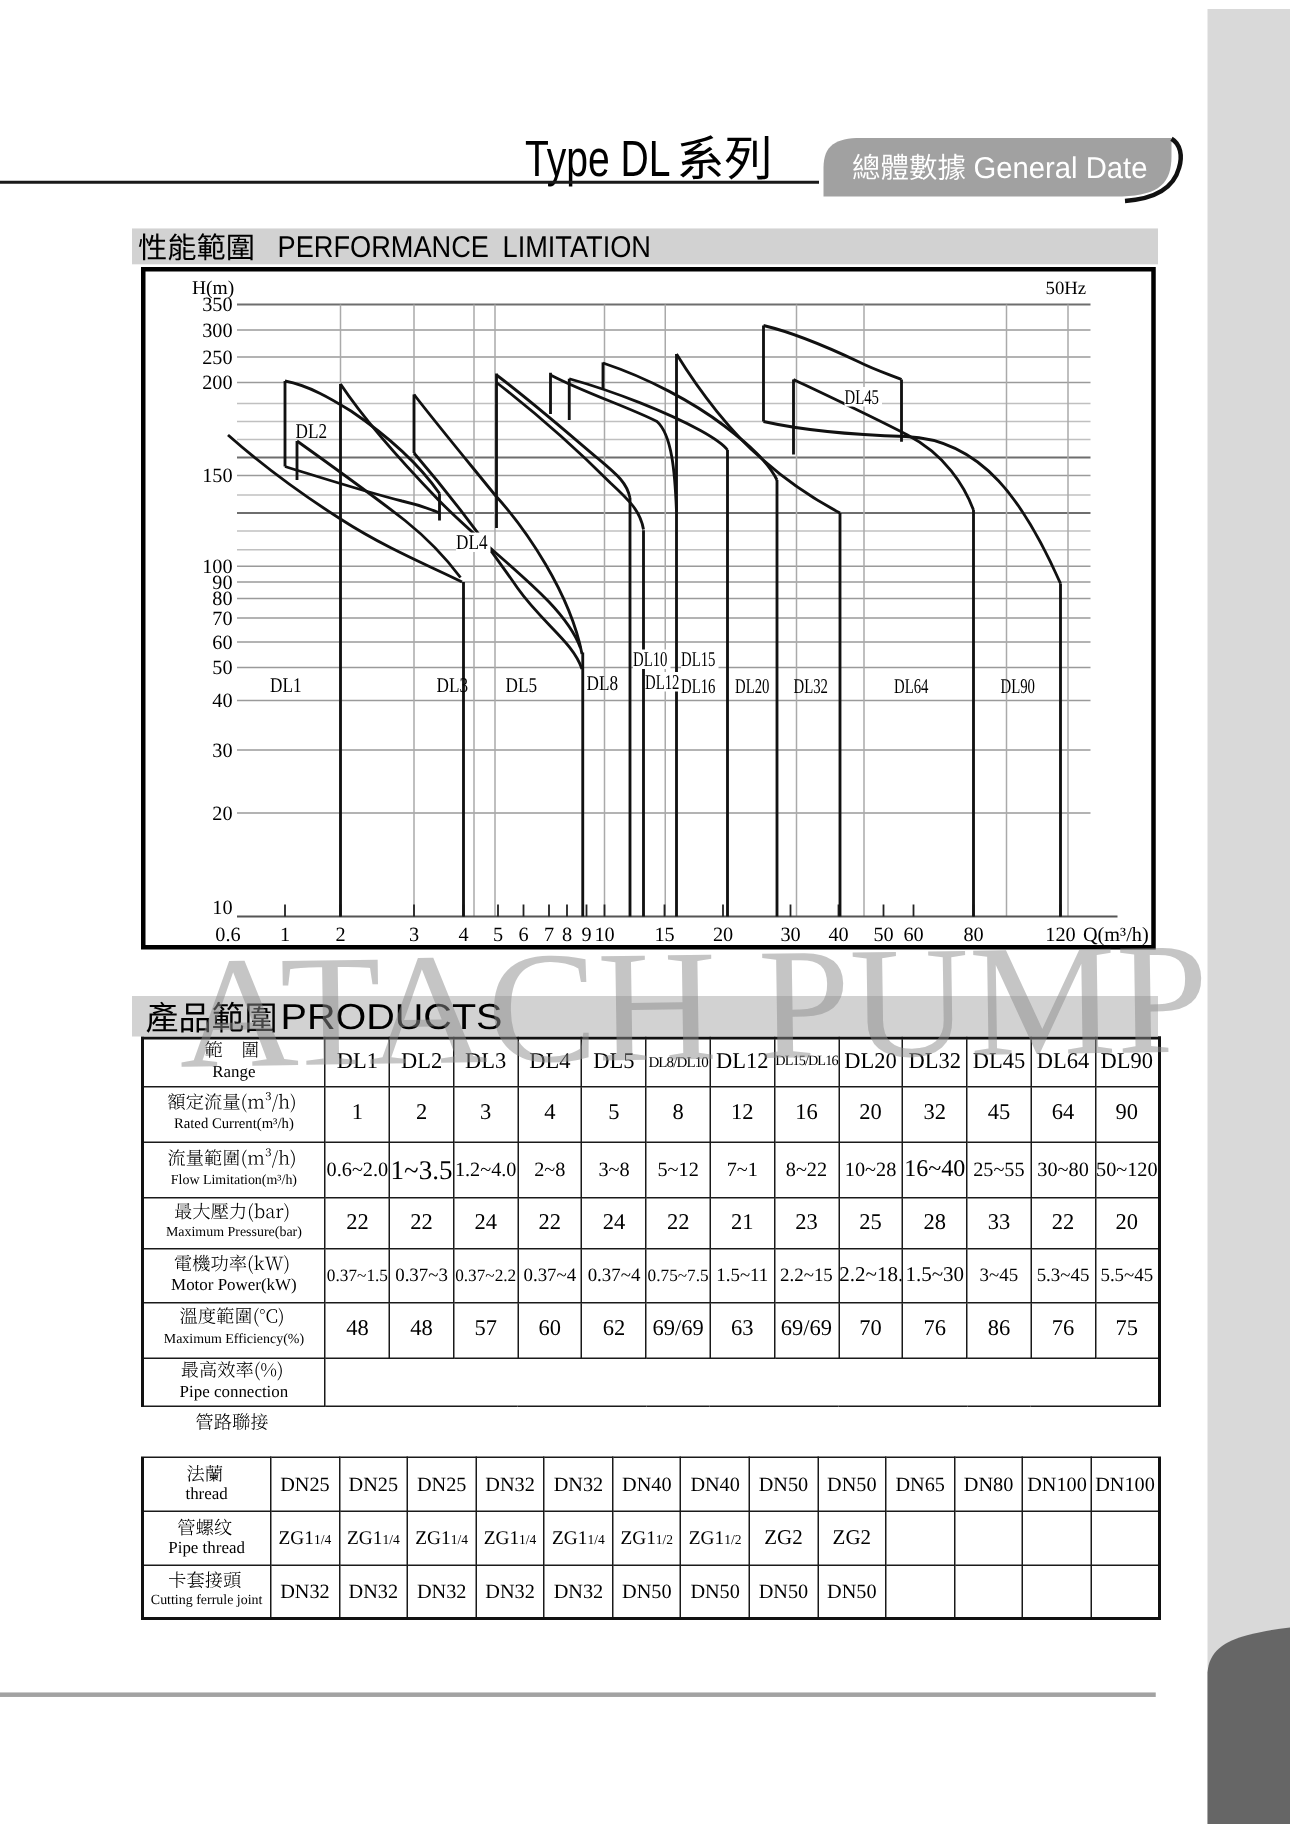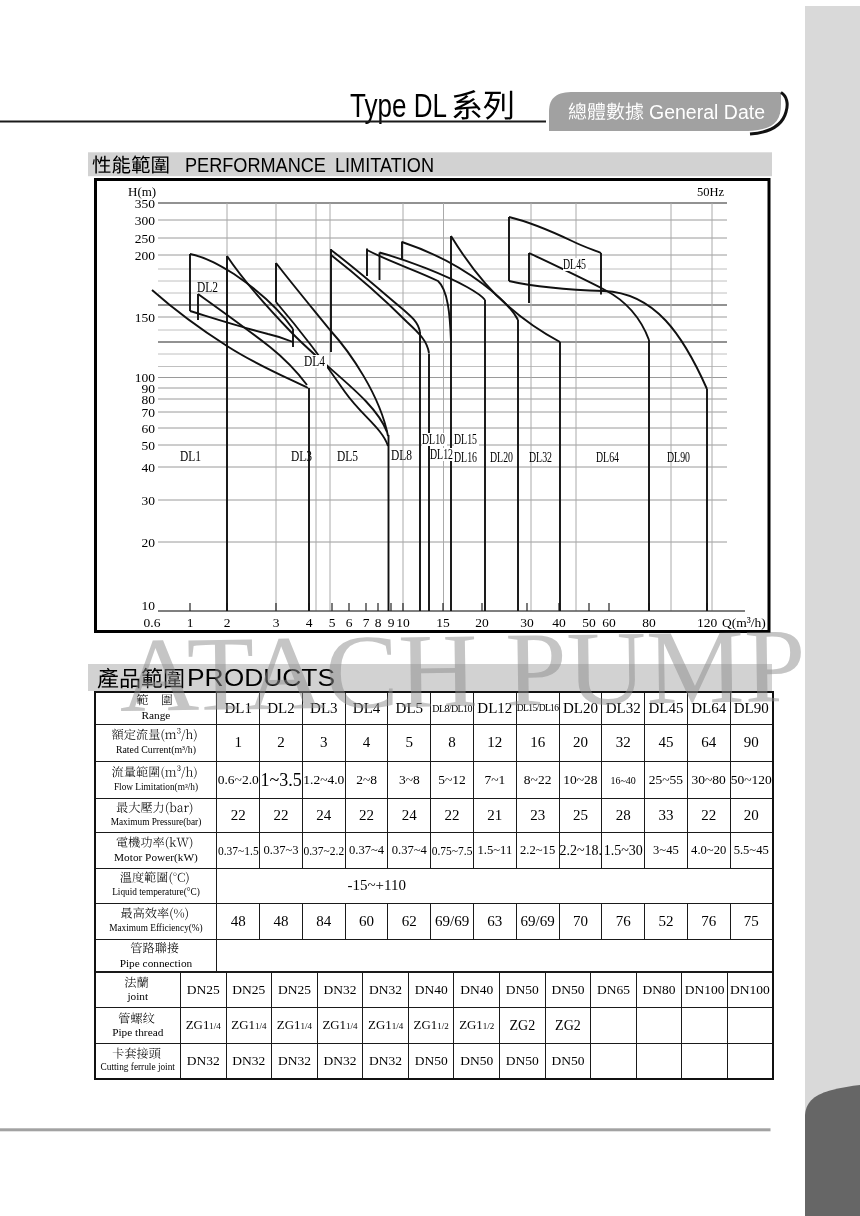--- a/index.html
+++ b/index.html
@@ -72,21 +72,21 @@
         </td>
         <td style="font-size:13.5px">0.6~2.0</td>
         <td style="font-size:18px">1~3.5</td>
         <td style="font-size:13.5px">1.2~4.0</td>
         <td style="font-size:13.5px">2~8</td>
         <td style="font-size:13.5px">3~8</td>
         <td style="font-size:13.5px">5~12</td>
         <td style="font-size:13.5px">7~1</td>
         <td style="font-size:13.5px">8~22</td>
         <td style="font-size:13.5px">10~28</td>
-        <td style="font-size:10px">16~40</td>
+        <td style="font-size:16px">16~40</td>
         <td style="font-size:13.5px">25~55</td>
         <td style="font-size:13.5px">30~80</td>
         <td style="font-size:13.5px">50~120</td>
       </tr>
       <tr>
         <td class="lab" style="height:33.0px">
           <div class="en" style="font-size:9.3px">Maximum Pressure(bar)</div>
         </td>
         <td style="font-size:15.0px">22</td>
         <td style="font-size:15.0px">22</td>
@@ -110,44 +110,38 @@
         <td style="font-size:12.6px">0.37~3</td>
         <td style="font-size:11.5px">0.37~2.2</td>
         <td style="font-size:12.6px">0.37~4</td>
         <td style="font-size:12.6px">0.37~4</td>
         <td style="font-size:11.5px">0.75~7.5</td>
         <td style="font-size:12.6px">1.5~11</td>
         <td style="font-size:12.6px">2.2~15</td>
         <td style="font-size:14px">2.2~18.5</td>
         <td style="font-size:14px">1.5~30</td>
         <td style="font-size:12.6px">3~45</td>
-        <td style="font-size:12.6px">4.0~20</td>
+        <td style="font-size:12.6px">5.3~45</td>
         <td style="font-size:12.6px">5.5~45</td>
-      </tr>
-      <tr>
-        <td class="lab" style="height:33.9px">
-          <div class="en" style="font-size:9.3px">Liquid temperature(°C)</div>
-        </td>
-        <td colspan="13" style="font-size:15px;text-align:left;padding-left:130px">-15~+110</td>
       </tr>
       <tr>
         <td class="lab" style="height:35.7px">
           <div class="en" style="font-size:9.3px">Maximum Efficiency(%)</div>
         </td>
         <td style="font-size:15.0px">48</td>
         <td style="font-size:15.0px">48</td>
-        <td style="font-size:15.0px">84</td>
+        <td style="font-size:15.0px">57</td>
         <td style="font-size:15.0px">60</td>
         <td style="font-size:15.0px">62</td>
         <td style="font-size:15.0px">69/69</td>
         <td style="font-size:15.0px">63</td>
         <td style="font-size:15.0px">69/69</td>
         <td style="font-size:15.0px">70</td>
         <td style="font-size:15.0px">76</td>
-        <td style="font-size:15.0px">52</td>
+        <td style="font-size:15.0px">86</td>
         <td style="font-size:15.0px">76</td>
         <td style="font-size:15.0px">75</td>
       </tr>
       <tr>
         <td class="lab" style="height:31.7px">
           <div class="en" style="font-size:11.3px">Pipe connection</div>
         </td>
         <td colspan="13"></td>
       </tr>
     </tbody>
@@ -165,21 +159,21 @@
       <col style="width:45.58px">
       <col style="width:45.58px">
       <col style="width:45.58px">
       <col style="width:45.58px">
       <col style="width:45.58px">
       <col style="width:45.58px">
     </colgroup>
     <tbody>
       <tr>
         <td class="lab" style="height:35.3px">
-          <div class="en" style="font-size:11.3px">joint</div>
+          <div class="en" style="font-size:11.3px">thread</div>
         </td>
         <td style="font-size:13.5px">DN25</td>
         <td style="font-size:13.5px">DN25</td>
         <td style="font-size:13.5px">DN25</td>
         <td style="font-size:13.5px">DN32</td>
         <td style="font-size:13.5px">DN32</td>
         <td style="font-size:13.5px">DN40</td>
         <td style="font-size:13.5px">DN40</td>
         <td style="font-size:13.5px">DN50</td>
         <td style="font-size:13.5px">DN50</td>

